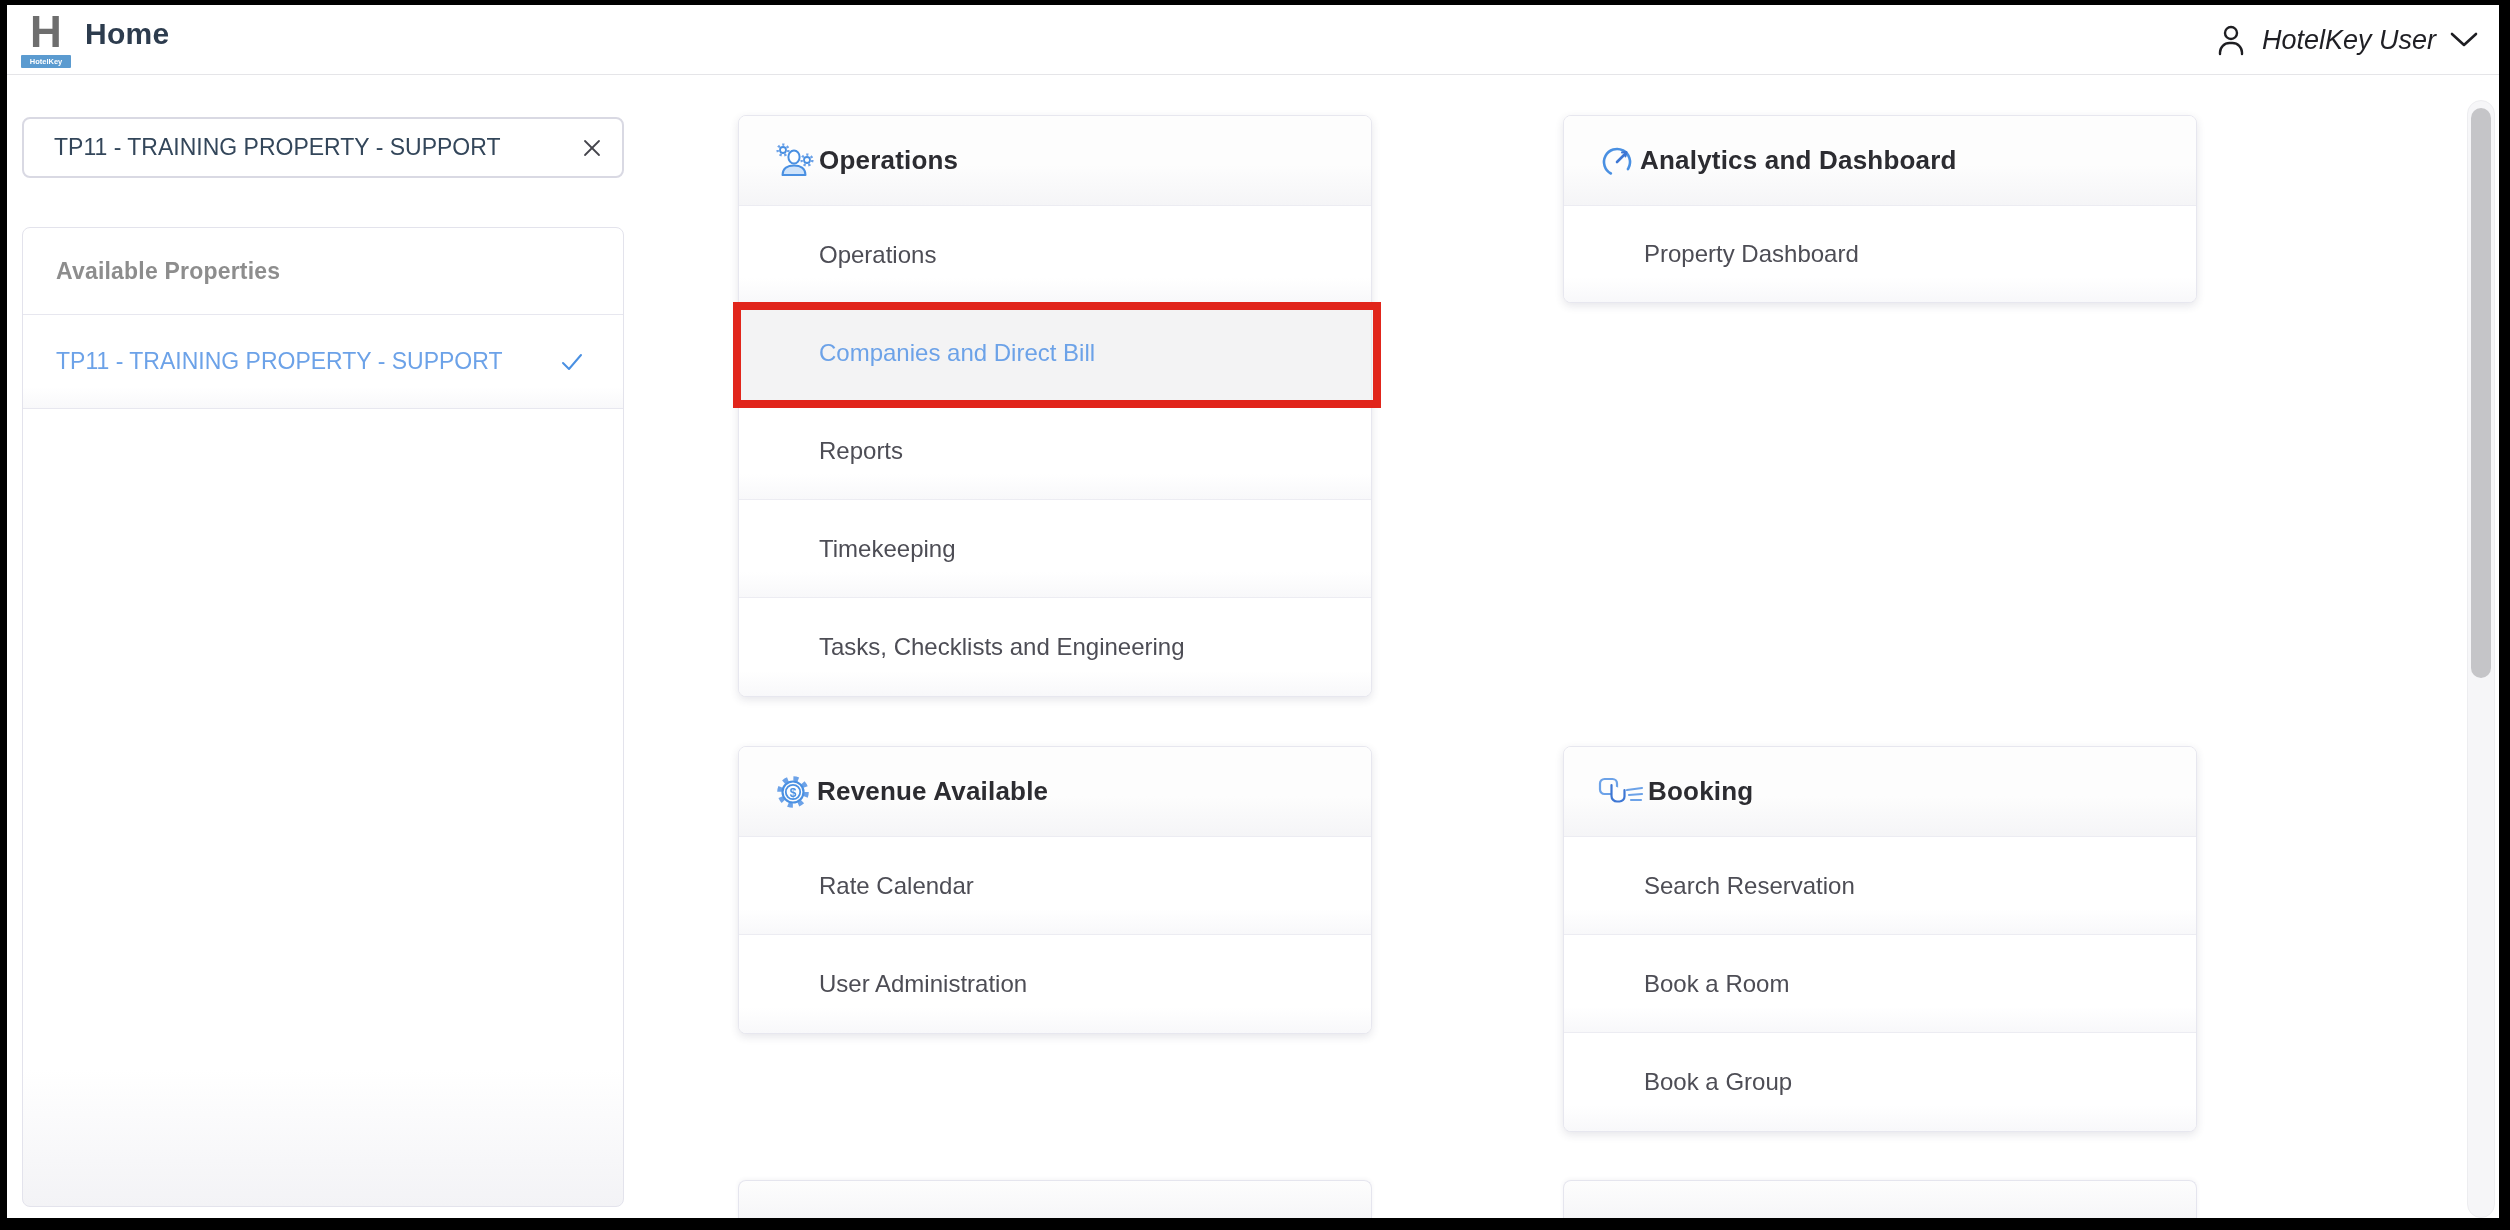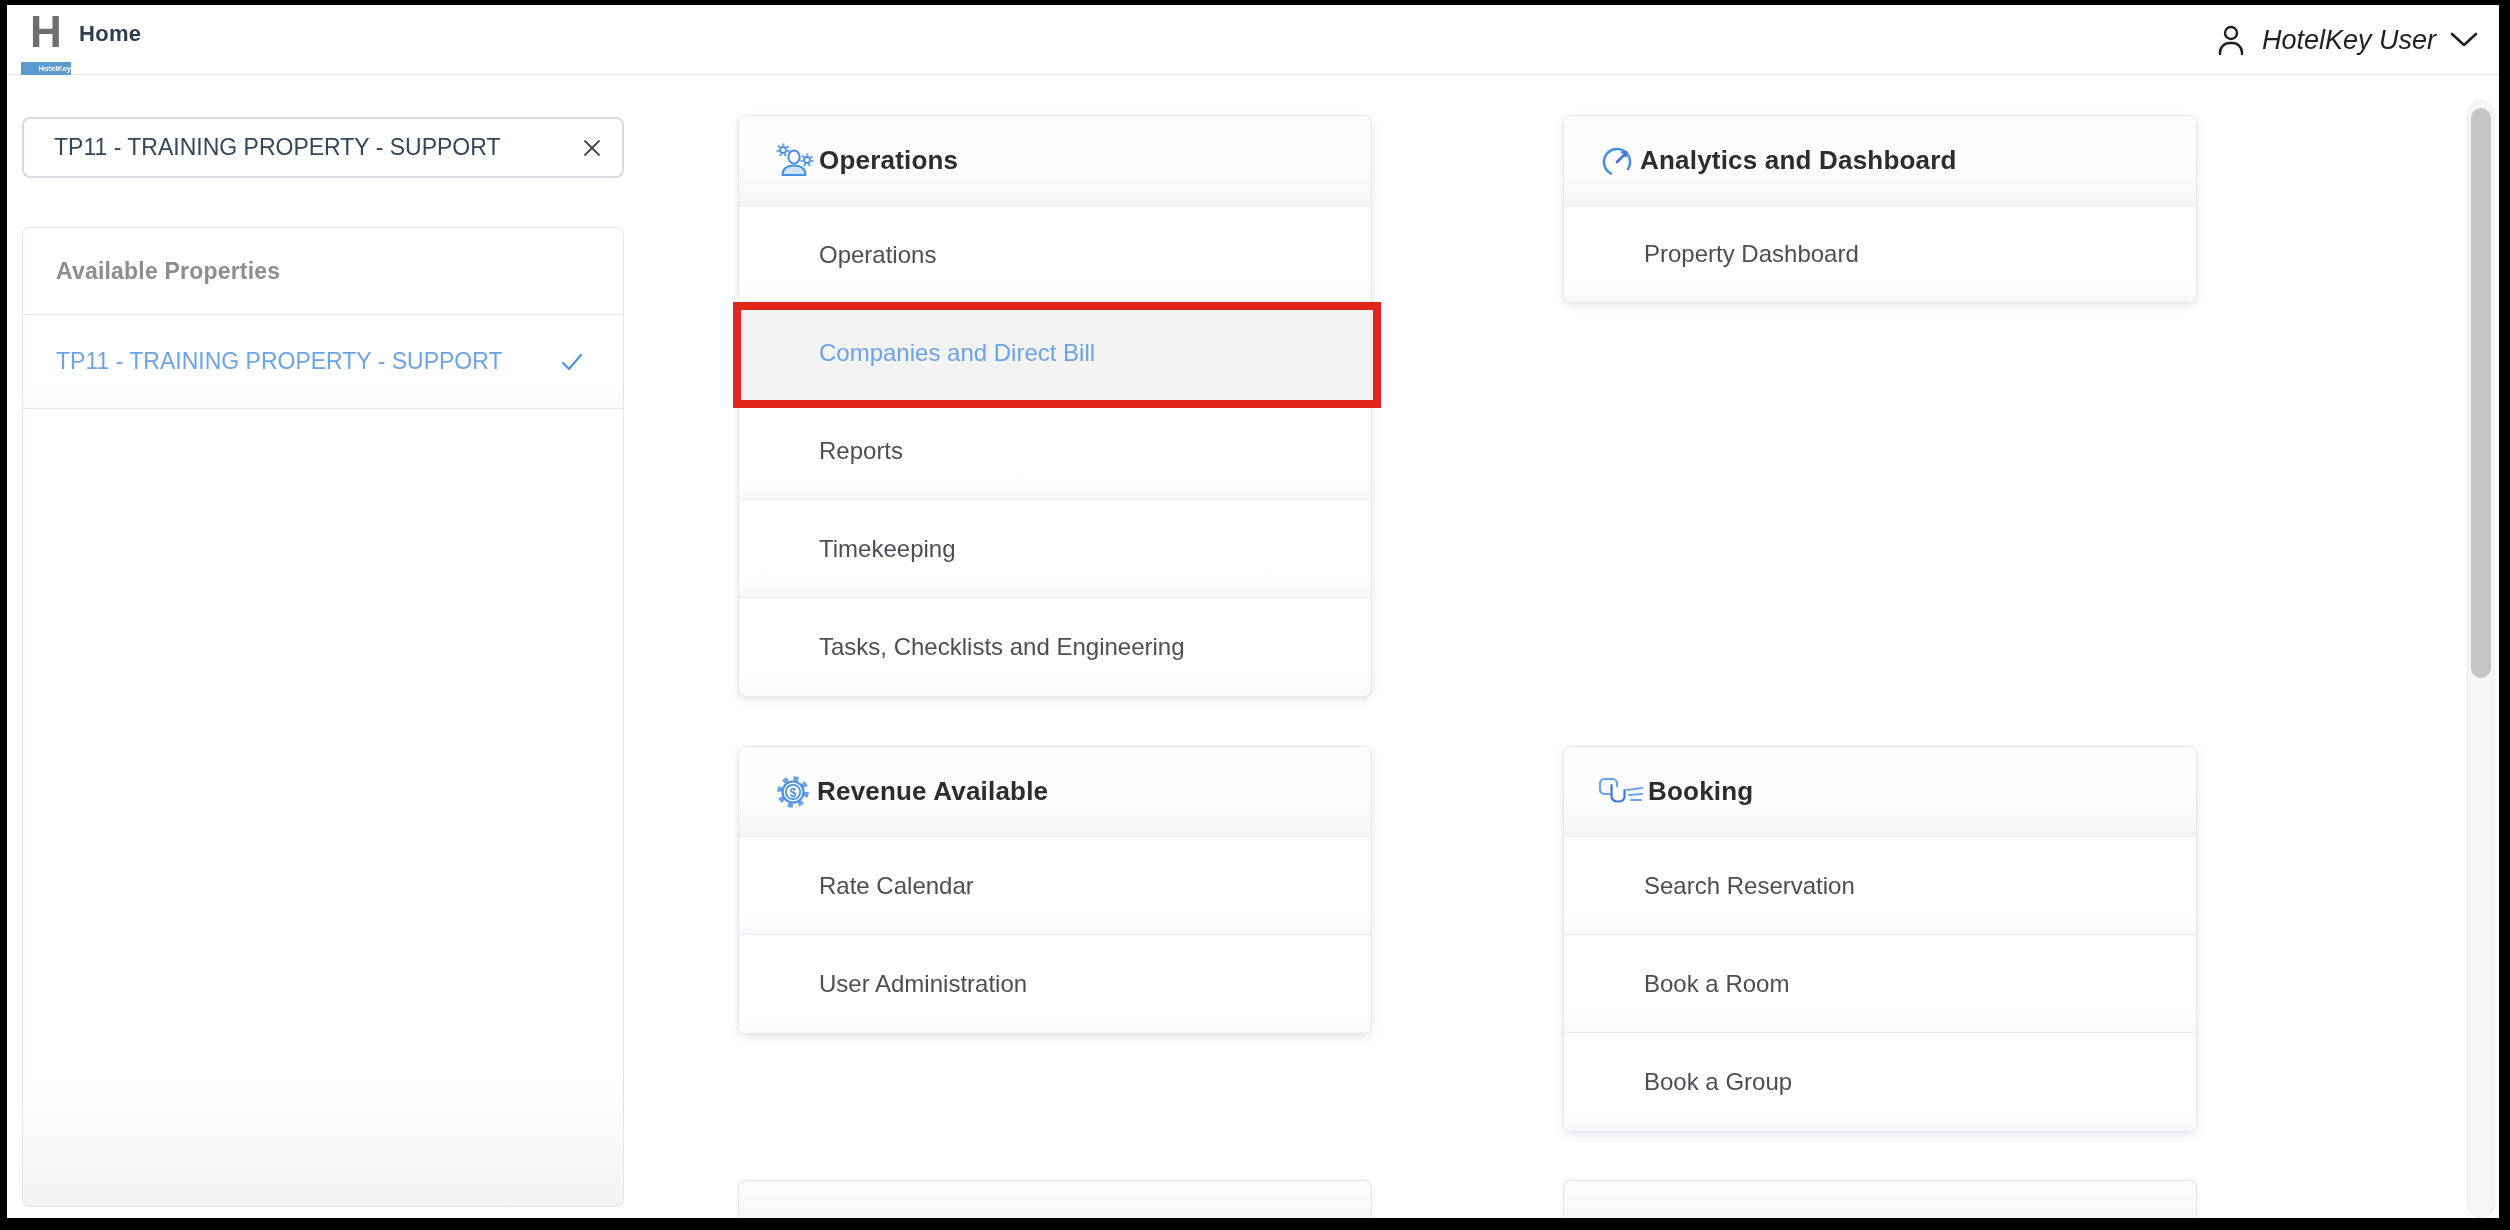--- a/index.html
+++ b/index.html
@@ -10,22 +10,22 @@
     border:solid #000;border-width:5px 11px 12px 7px;
     background:#fff;position:relative;
     font-family:"Liberation Sans", sans-serif;
   }
   .screen{position:relative;width:2492px;height:1213px;overflow:hidden;background:#fff;}
 
   
   .topbar{position:absolute;left:0;top:0;width:2492px;height:70px;background:#fff;border-bottom:1px solid #e5e5e8;}
   .logo{position:absolute;left:14px;top:5px;width:50px;text-align:center;cursor:pointer;}
   .logo-h{display:block;font-size:44px;line-height:44px;font-weight:bold;color:#6e6e6e;letter-spacing:0;}
-  .logo-banner{display:block;margin-top:8px;background:#5b9bd0;color:#fff;font-size:7.5px;font-weight:bold;line-height:13px;border-radius:1px;text-align:right;}
-  .home-title{position:absolute;left:72px;top:0;height:58px;display:flex;align-items:center;font-size:22px;font-weight:bold;color:#2d3c4e;letter-spacing:.3px;}
+  .logo-banner{display:block;margin-top:1px;background:#5b9bd0;color:#fff;font-size:7.5px;font-weight:bold;line-height:13px;border-radius:1px;}
+  .home-title{position:absolute;left:78px;top:0;height:58px;display:flex;align-items:center;font-size:30px;font-weight:bold;color:#2d3c4e;letter-spacing:.3px;}
   .user{position:absolute;right:21px;top:0;height:70px;display:flex;align-items:center;gap:14px;cursor:pointer;}
   .user-name{font-size:27px;color:#1f1f24;font-style:italic;}
   .icon{display:inline-flex;align-items:center;justify-content:center;}
 
   
   .search{position:absolute;left:15px;top:112px;width:602px;height:61px;border:2px solid #d9d9e3;border-radius:8px;background:#fff;display:flex;align-items:center;}
   .search-input{flex:1;border:none;outline:none;background:transparent;padding:0 0 0 30px;font-size:23px;color:#33465a;font-family:"Liberation Sans",sans-serif;}
   .search-clear{width:60px;height:100%;display:flex;align-items:center;justify-content:center;cursor:pointer;}
 
   .panel{position:absolute;left:15px;top:222px;width:602px;height:980px;border:1px solid #e3e3ec;border-radius:8px;overflow:hidden;

